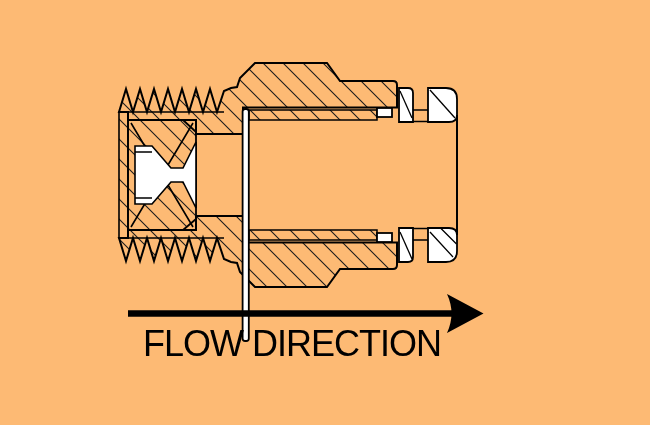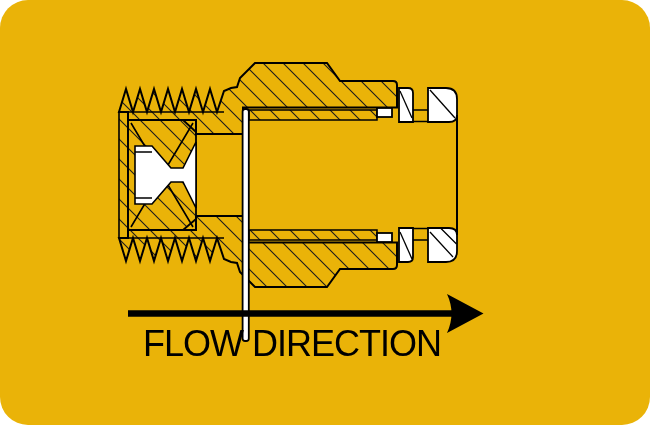--- a/index.html
+++ b/index.html
@@ -1,23 +1,22 @@
 <!DOCTYPE html>
 <html><head>
 <meta charset="utf-8">
 <style>
   html, body { margin: 0; padding: 0; background: #ffffff; }
   .stage {
     position: relative;
     width: 650px;
     height: 425px;
-    background: #eab308;
+    background: #fdba74;
     overflow: hidden;
     font-family: "Liberation Sans", "DejaVu Sans", sans-serif;
-    border-radius: 28px;
   }
   svg { display: block; }
   .outline   { fill: none; stroke: #000000; stroke-width: 2;   stroke-linejoin: miter; }
   .outline15 { fill: none; stroke: #000000; stroke-width: 1.6; stroke-linejoin: miter; }
   .thin      { fill: none; stroke: #000000; stroke-width: 1.3; }
   .whitefill { fill: #ffffff; stroke: #000000; stroke-width: 1.8; }
   .label {
     font-size: 36px;
     letter-spacing: -1px;
     font-family: "Liberation Sans", "DejaVu Sans", sans-serif;

